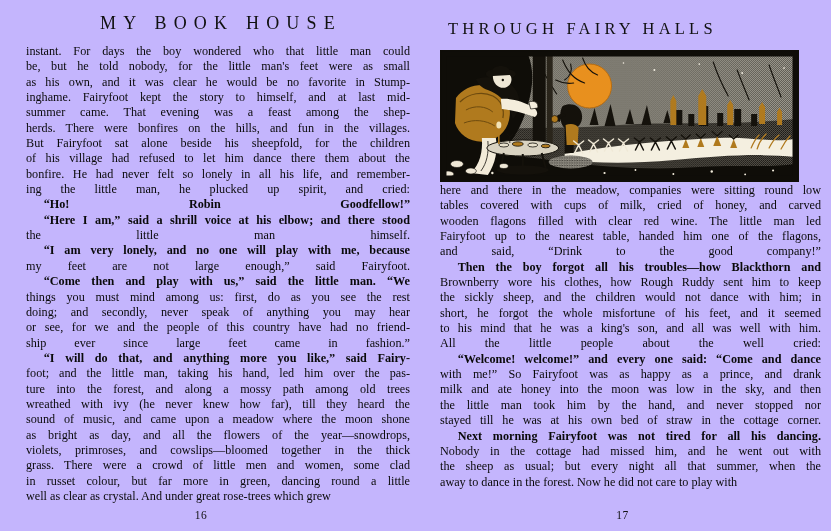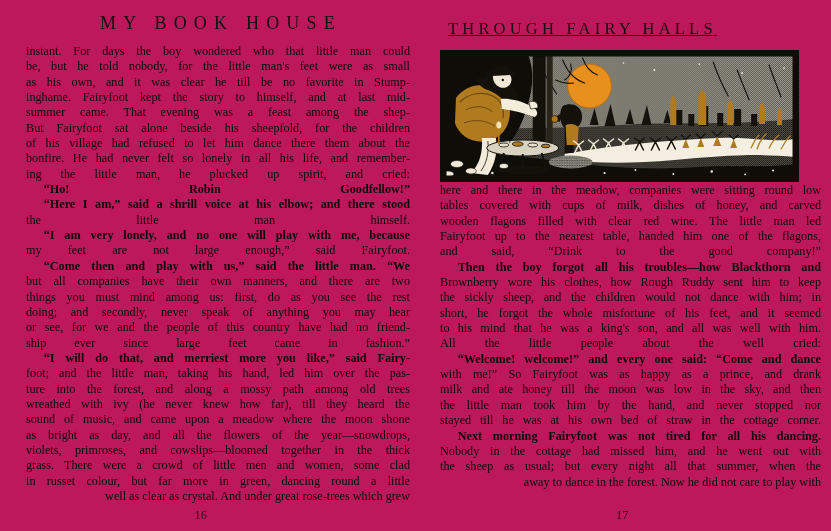--- a/index.html
+++ b/index.html
@@ -14,21 +14,21 @@
     overflow: hidden;
     font-family: "Liberation Serif", "DejaVu Serif", serif;
     color: #0b0b0b;
   }
 
   .spread {
     position: relative;
     width: 831px;
     height: 531px;
     display: flex;
-    background: #be185d;
+    background: #c4b5fd;
   }
 
   
   .page {
     position: relative;
     height: 531px;
     box-sizing: border-box;
   }
   .page-left {
     width: 432px;
@@ -54,42 +54,41 @@
     padding-left: 6px;
     font-size: 18px;
     letter-spacing: 0.40em;
   }
   .rh-right {
     margin: 19px 0 0 0;
     padding-left: 8px;
     font-size: 16.5px;
     letter-spacing: 0.255em;
     text-align: left;
-    text-decoration: underline;
   }
 
   
   .body-col {
     font-size: 12.2px;
     line-height: 15.35px;
     text-align: justify;
     text-justify: inter-word;
     color: #0a0a0a;
     hyphens: none;
   }
   .page-left .body-col { margin-top: 10px; }
   .page-right .body-col { margin-top: 1px; }
 
   
   .ln { display: block; }
   .ln.just {
     text-align: justify;
     text-align-last: justify;
   }
-  .ln.last { text-align: right; }
+  .ln.last { text-align: left; }
   .ln.ind { text-indent: 1.45em; font-weight: bold; }
 
   
   .folio {
     position: absolute;
     bottom: 10px;
     font-size: 11.5px;
     letter-spacing: 0.05em;
     color: #111;
     font-variant-numeric: oldstyle-nums;
@@ -116,39 +115,39 @@
 
 <div class="spread">
 
   <div class="page page-left">
 
     <div class="running-head rh-left">MY BOOK HOUSE</div>
 
     <div class="body-col" id="left-body">
         <span class="ln just">instant.  For days the boy wondered who that little man could</span>
         <span class="ln just">be, but he told nobody, for the little man's feet were as small</span>
-        <span class="ln just">as his own, and it was clear he till be no favorite in Stump-</span>
+        <span class="ln just">as his own, and it was clear he would be no favorite in Stump-</span>
         <span class="ln just">inghame.   Fairyfoot kept the story to himself, and at last mid-</span>
         <span class="ln just">summer came.   That evening was a feast among the shep-</span>
+        <span class="ln just">herds.   There were bonfires on the hills, and fun in the villages.</span>
         <span class="ln just">But Fairyfoot sat alone beside his sheepfold, for the children</span>
         <span class="ln just">of his village had refused to let him dance there them about the</span>
         <span class="ln just">bonfire.   He had never felt so lonely in all his life, and remember-</span>
         <span class="ln just">ing the little man, he plucked up spirit, and cried:</span>
         <span class="ln just ind">“Ho! Robin Goodfellow!”</span>
         <span class="ln just ind">“Here I am,” said a shrill voice at his elbow; and there stood</span>
         <span class="ln just">the little man himself.</span>
         <span class="ln just ind">“I am very lonely, and no one will play with me, because</span>
         <span class="ln just">my feet are not large enough,” said Fairyfoot.</span>
         <span class="ln just ind">“Come then and play with us,” said the little man.   “We</span>
-        <span class="ln just">but all companies have their own manners, and there are two</span>
         <span class="ln just">things you must mind among us: first, do as you see the rest</span>
         <span class="ln just">doing; and secondly, never speak of anything you may hear</span>
         <span class="ln just">or see, for we and the people of this country have had no friend-</span>
         <span class="ln just">ship ever since large feet came in fashion.”</span>
-        <span class="ln just ind">“I will do that, and merriest more you like,” said Fairy-</span>
+        <span class="ln just ind">“I will do that, and anything more you like,” said Fairy-</span>
         <span class="ln just">foot; and the little man, taking his hand, led him over the pas-</span>
         <span class="ln just">ture into the forest, and along a mossy path among old trees</span>
         <span class="ln just">wreathed with ivy (he never knew how far), till they heard the</span>
         <span class="ln just">sound of music, and came upon a meadow where the moon shone</span>
         <span class="ln just">as bright as day, and all the flowers of the year—snowdrops,</span>
         <span class="ln just">violets, primroses, and cowslips—bloomed together in the thick</span>
         <span class="ln just">grass.   There were a crowd of little men and women, some clad</span>
         <span class="ln just">in russet colour, but far more in green, dancing round a little</span>
         <span class="ln last">well as clear as crystal.   And under great rose-trees which grew</span>
       </div>
@@ -354,33 +353,33 @@
             <circle cx="690" cy="36" r="1.7"></circle>
           </g>
         </g>
 
         <rect x="8" y="8" width="704" height="248" fill="none" stroke="#0f0d08" stroke-width="10"></rect>
       </svg>
     </div>
 
     <div class="body-col" id="right-body">
         <span class="ln just">here and there in the meadow, companies were sitting round low</span>
-        <span class="ln just">tables covered with cups of milk, dishes of honey, and carved</span>
+        <span class="ln just">tables covered with cups of milk, cried of honey, and carved</span>
         <span class="ln just">wooden flagons filled with clear red wine.   The little man led</span>
         <span class="ln just">Fairyfoot up to the nearest table, handed him one of the flagons,</span>
         <span class="ln just">and said, “Drink to the good company!”</span>
         <span class="ln just ind">Then the boy forgot all his troubles—how Blackthorn and</span>
         <span class="ln just">Brownberry wore his clothes, how Rough Ruddy sent him to keep</span>
         <span class="ln just">the sickly sheep, and the children would not dance with him; in</span>
         <span class="ln just">short, he forgot the whole misfortune of his feet, and it seemed</span>
         <span class="ln just">to his mind that he was a king's son, and all was well with him.</span>
         <span class="ln just">All the little people about the well cried:</span>
         <span class="ln just ind">“Welcome! welcome!” and every one said: “Come and dance</span>
         <span class="ln just">with me!”   So Fairyfoot was as happy as a prince, and drank</span>
-        <span class="ln just">milk and ate honey till the moon was low in the sky, and then</span>
+        <span class="ln just">milk and ate honey into the moon was low in the sky, and then</span>
         <span class="ln just">the little man took him by the hand, and never stopped nor</span>
         <span class="ln just">stayed till he was at his own bed of straw in the cottage corner.</span>
         <span class="ln just ind">Next morning Fairyfoot was not  tired for all his dancing.</span>
         <span class="ln just">Nobody in the cottage had missed him, and he went out with</span>
         <span class="ln just">the sheep as usual; but every night all that summer, when the</span>
         <span class="ln last">away to dance in the forest.   Now he did not care to play with</span>
       </div>
 
     <div class="folio folio-right">17</div>
   </div>

